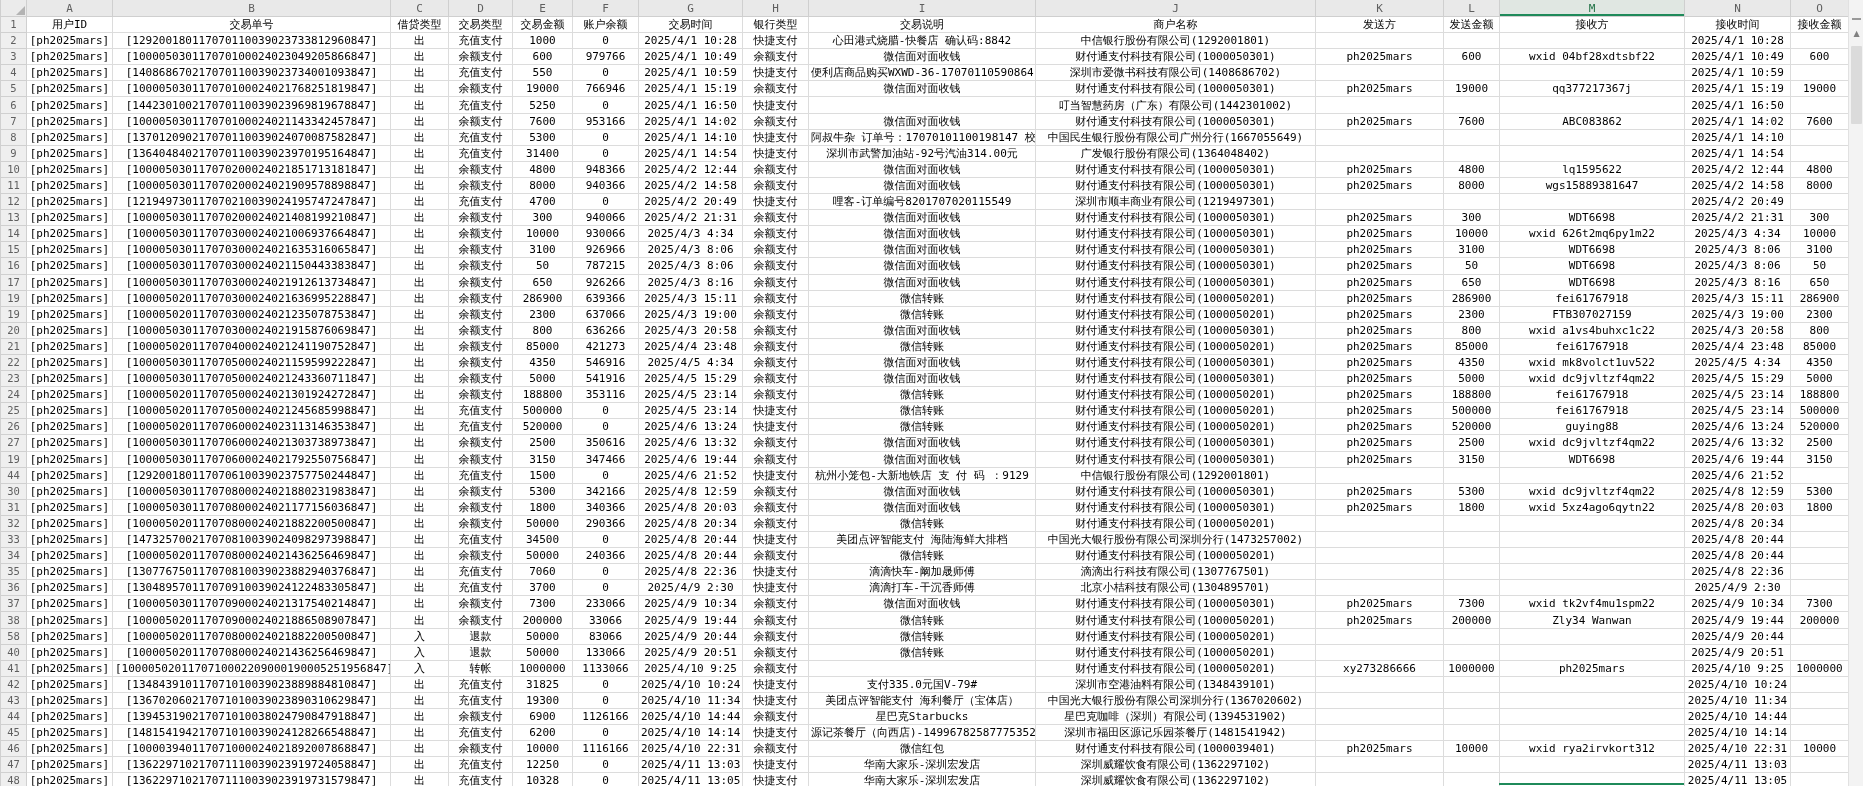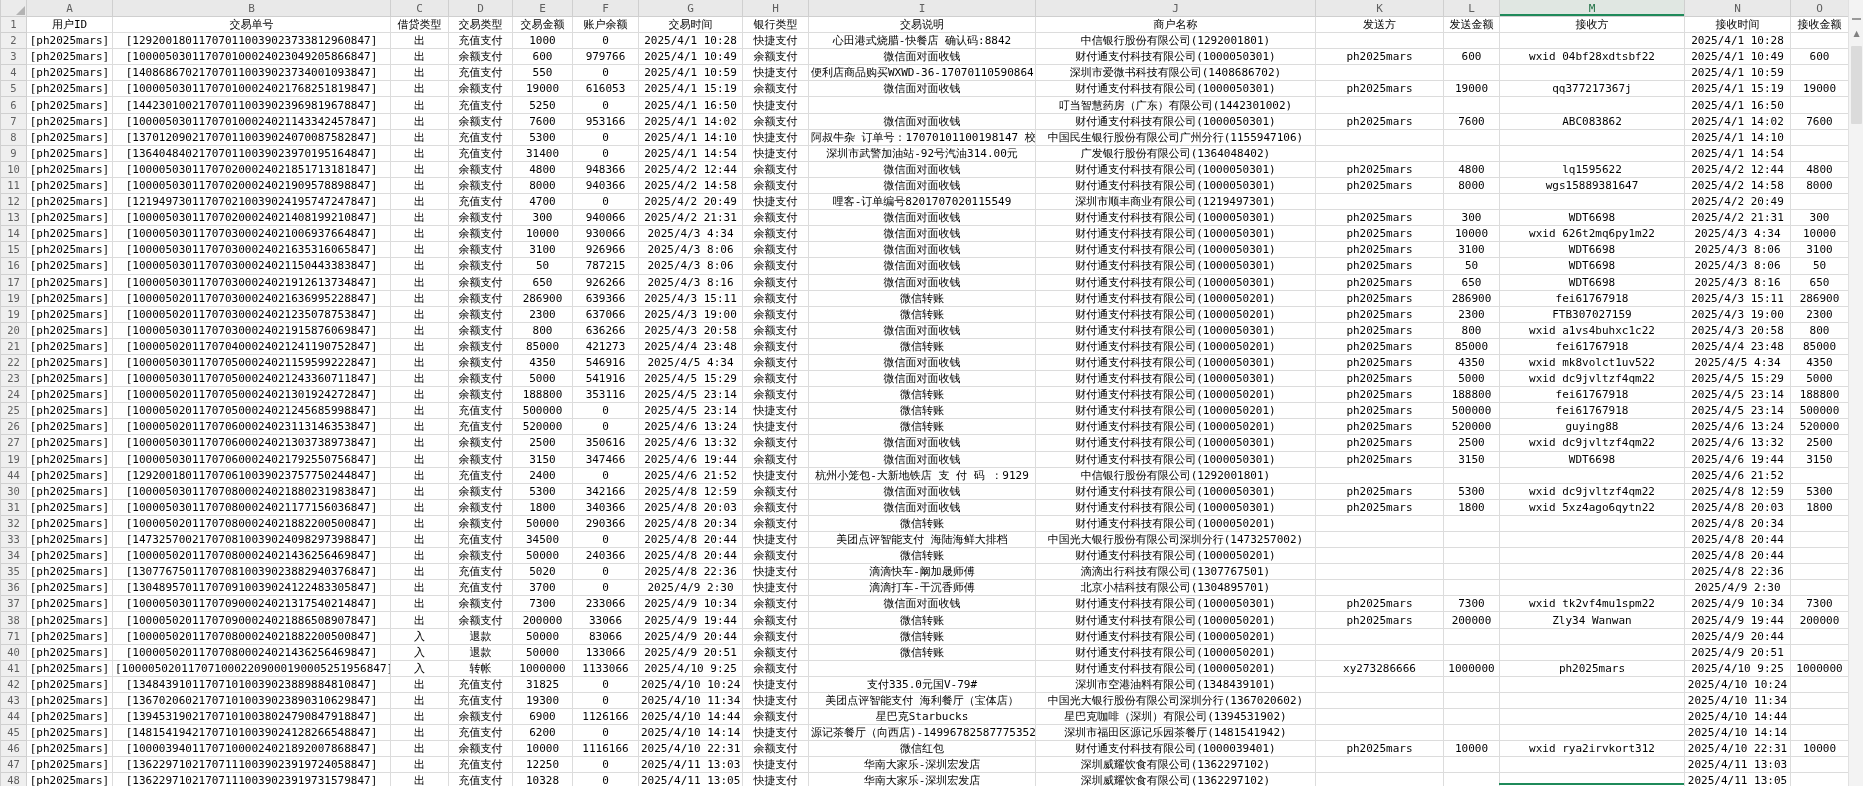--- a/index.html
+++ b/index.html
@@ -147,21 +147,21 @@
           <td class="c">2025/4/1 10:59</td>
           <td class="c"></td>
         </tr>
         <tr>
           <td class="gut">5</td>
           <td class="c">[ph2025mars]</td>
           <td class="c">[100005030117070100024021768251819847]</td>
           <td class="c">出</td>
           <td class="c">余额支付</td>
           <td class="c">19000</td>
-          <td class="c">616053</td>
+          <td class="c">766946</td>
           <td class="c">2025/4/1 15:19</td>
           <td class="c">余额支付</td>
           <td class="c">微信面对面收钱</td>
           <td class="c">财付通支付科技有限公司(1000050301)</td>
           <td class="c">ph2025mars</td>
           <td class="c">19000</td>
           <td class="c">qq377217367j</td>
           <td class="c">2025/4/1 15:19</td>
           <td class="c">19000</td>
         </tr>
@@ -205,21 +205,21 @@
           <td class="gut">8</td>
           <td class="c">[ph2025mars]</td>
           <td class="c">[137012090217070110039024070087582847]</td>
           <td class="c">出</td>
           <td class="c">充值支付</td>
           <td class="c">5300</td>
           <td class="c">0</td>
           <td class="c">2025/4/1 14:10</td>
           <td class="c">快捷支付</td>
           <td class="c">阿叔牛杂 订单号：17070101100198147 校验</td>
-          <td class="c">中国民生银行股份有限公司广州分行(1155947106)</td>
+          <td class="c">中国民生银行股份有限公司广州分行(1667055649)</td>
           <td class="c"></td>
           <td class="c"></td>
           <td class="c"></td>
           <td class="c">2025/4/1 14:10</td>
           <td class="c"></td>
         </tr>
         <tr>
           <td class="gut">9</td>
           <td class="c">[ph2025mars]</td>
           <td class="c">[136404840217070110039023970195164847]</td>
@@ -578,21 +578,21 @@
           <td class="c">WDT6698</td>
           <td class="c">2025/4/6 19:44</td>
           <td class="c">3150</td>
         </tr>
         <tr>
           <td class="gut">44</td>
           <td class="c">[ph2025mars]</td>
           <td class="c">[129200180117070610039023757750244847]</td>
           <td class="c">出</td>
           <td class="c">充值支付</td>
-          <td class="c">2400</td>
+          <td class="c">1500</td>
           <td class="c">0</td>
           <td class="c">2025/4/6 21:52</td>
           <td class="c">快捷支付</td>
           <td class="c">杭州小笼包-大新地铁店 支 付 码 ：9129</td>
           <td class="c">中信银行股份有限公司(1292001801)</td>
           <td class="c"></td>
           <td class="c"></td>
           <td class="c"></td>
           <td class="c">2025/4/6 21:52</td>
           <td class="c"></td>
@@ -686,21 +686,21 @@
           <td class="c"></td>
           <td class="c">2025/4/8 20:44</td>
           <td class="c"></td>
         </tr>
         <tr>
           <td class="gut">35</td>
           <td class="c">[ph2025mars]</td>
           <td class="c">[130776750117070810039023882940376847]</td>
           <td class="c">出</td>
           <td class="c">充值支付</td>
-          <td class="c">5020</td>
+          <td class="c">7060</td>
           <td class="c">0</td>
           <td class="c">2025/4/8 22:36</td>
           <td class="c">快捷支付</td>
           <td class="c">滴滴快车-阚加晟师傅</td>
           <td class="c">滴滴出行科技有限公司(1307767501)</td>
           <td class="c"></td>
           <td class="c"></td>
           <td class="c"></td>
           <td class="c">2025/4/8 22:36</td>
           <td class="c"></td>
@@ -753,21 +753,21 @@
           <td class="c">余额支付</td>
           <td class="c">微信转账</td>
           <td class="c">财付通支付科技有限公司(1000050201)</td>
           <td class="c">ph2025mars</td>
           <td class="c">200000</td>
           <td class="c">Zly34 Wanwan</td>
           <td class="c">2025/4/9 19:44</td>
           <td class="c">200000</td>
         </tr>
         <tr>
-          <td class="gut">71</td>
+          <td class="gut">58</td>
           <td class="c">[ph2025mars]</td>
           <td class="c">[100005020117070800024021882200500847]</td>
           <td class="c">入</td>
           <td class="c">退款</td>
           <td class="c">50000</td>
           <td class="c">83066</td>
           <td class="c">2025/4/9 20:44</td>
           <td class="c">余额支付</td>
           <td class="c">微信转账</td>
           <td class="c">财付通支付科技有限公司(1000050201)</td>

